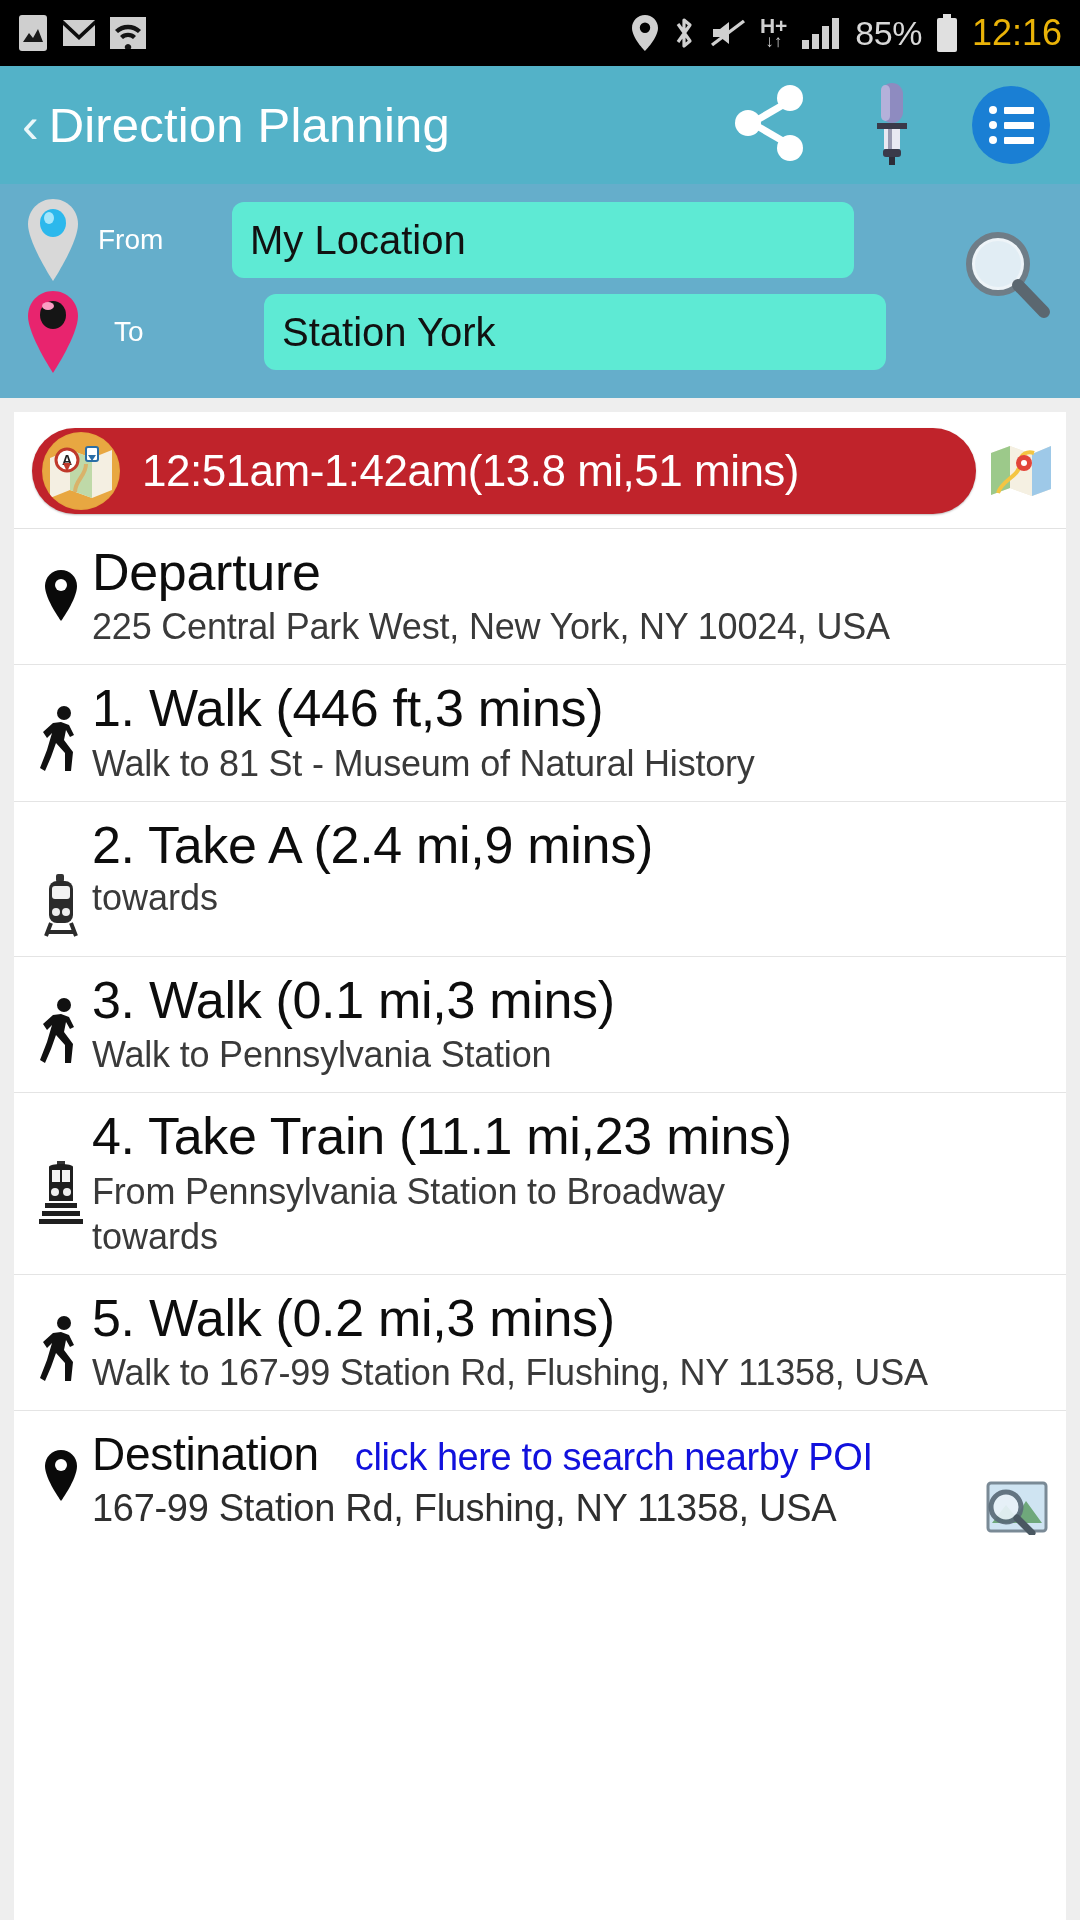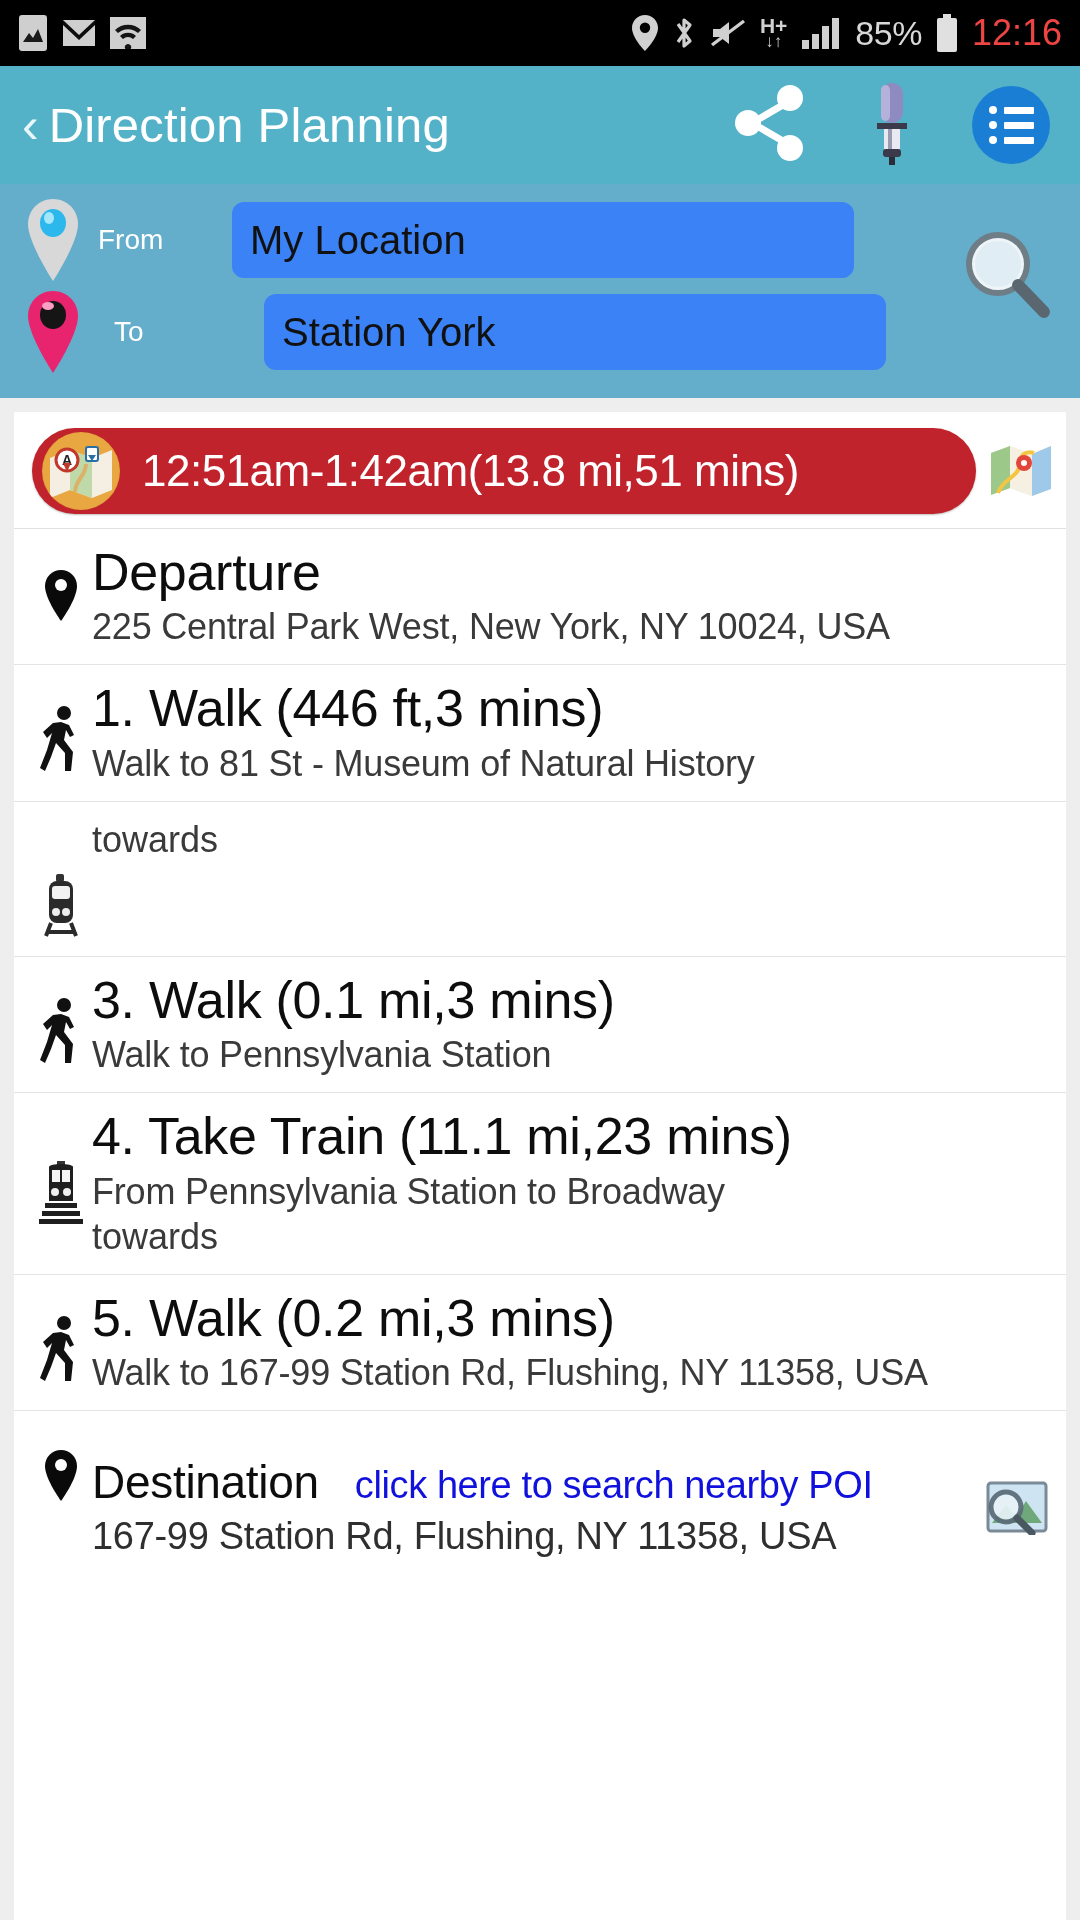--- a/index.html
+++ b/index.html
@@ -13,21 +13,21 @@
   
   .statusbar{
     height:66px; background:#000000;
     display:flex; align-items:center;
     padding:0 18px; color:#d0d0d0;
   }
   .sb-left{ display:flex; align-items:center; gap:14px; }
   .sb-right{ margin-left:auto; display:flex; align-items:center; gap:14px; }
   .sb-ico{ display:inline-flex; align-items:center; justify-content:center; }
   .sb-battery-text{ font-size:34px; letter-spacing:-0.5px; color:#d8d8d8; }
-  .sb-time{ font-size:36px; color:#ef4444; letter-spacing:0px; }
+  .sb-time{ font-size:36px; color:#eab308; letter-spacing:0px; }
   .hplus{ display:flex; flex-direction:column; align-items:center; line-height:0.85; }
   .hplus .h{ font-size:21px; font-weight:bold; color:#d0d0d0; }
   .hplus .arrows{ font-size:17px; color:#d0d0d0; }
 
   
   .appbar{
     height:118px; background:#53b2c8;
     display:flex; align-items:center; padding:0 22px;
     position:relative;
   }
@@ -55,21 +55,21 @@
     position:relative;
   }
   .field-row{ display:flex; align-items:center; padding:0 22px; height:80px; }
   .field-row + .field-row{ margin-top:12px;gap:16px; }
   .pin-wrap{ width:62px; display:flex; justify-content:center; }
   .field-label{
     font-size:28px; color:#ffffff; width:148px;
     padding-left:14px; font-weight:400;
   }
   .field-input{
-    flex:1; height:76px; background:#3b82f6;
+    flex:1; height:76px; background:#5eead4;
     border-radius:12px; display:flex; align-items:center;
     padding:0 18px; font-size:40px; color:#111;
     max-width:622px;
   }
   .search-mag{
     position:absolute; right:26px; top:42px;
     width:96px; height:96px;
   }
 
   
@@ -127,21 +127,21 @@
   .step-towards{
     font-size:36px; color:#3a3a3a; line-height:1.2;
     margin-top:2px;
   }
   .step.transit .step-icon{ padding-top:58px; }
   .step.train .step-icon{ padding-top:54px; }
 
   
   .dest-row{ display:flex; padding:16px 16px 10px 16px; align-items:flex-start; }
   .dest-body{ flex:1; min-width:0; }
-  .dest-head{ display:flex; align-items:baseline;margin-top:28px; }
+  .dest-head{ display:flex; align-items:baseline; }
   .dest-title{ font-size:46px; color:#0d0d0d; letter-spacing:-0.3px; }
   .poi-link{
     font-size:38px; color:#1111dd; margin-left:36px;
     white-space:nowrap; letter-spacing:-0.4px;
   }
   .dest-addr{ font-size:38px; color:#2f2f2f; margin-top:6px; letter-spacing:-0.3px;}
   .dest-search-icon{ width:66px; height:56px; flex:none; margin-left:6px; margin-top:52px;}
 </style>
 </head>
 <body>
@@ -349,20 +349,21 @@
           <rect x="15" y="0" width="8" height="8" rx="2" fill="#333"></rect>
           <rect x="8" y="7" width="24" height="42" rx="8" fill="#2b2b2b"></rect>
           <rect x="11" y="12" width="18" height="13" rx="3" fill="#f2f2f2"></rect>
           <circle cx="15" cy="38" r="4" fill="#eee"></circle>
           <circle cx="25" cy="38" r="4" fill="#eee"></circle>
           <path d="M10 49 L5 62 M30 49 L35 62" stroke="#2b2b2b" stroke-width="4"></path>
           <rect x="8" y="56" width="24" height="4" fill="#2b2b2b"></rect>
         </svg>
       </span>
       <div class="step-body">
+        <div class="step-title">2. Take A (2.4 mi,9 mins)</div>
         <div class="step-towards">towards</div>
       </div>
     </div>
 
     <div class="step">
       <span class="step-icon">
         <svg width="42" height="70" viewBox="0 0 42 70">
             <circle cx="24" cy="8" r="7" fill="#111"></circle>
             <path d="M21 17 L29 20 L34 30 L30 32 L26 25 L24 35 L33 47 L31 66 L25 66 L25 48 L16 38 L11 52 L5 66 L0 63 L7 45 L12 28 L7 33 L3 27 L13 18 Z" fill="#111"></path>
           </svg>

